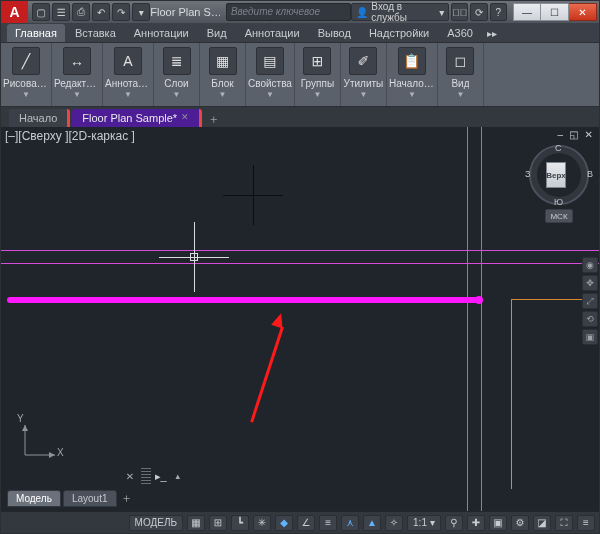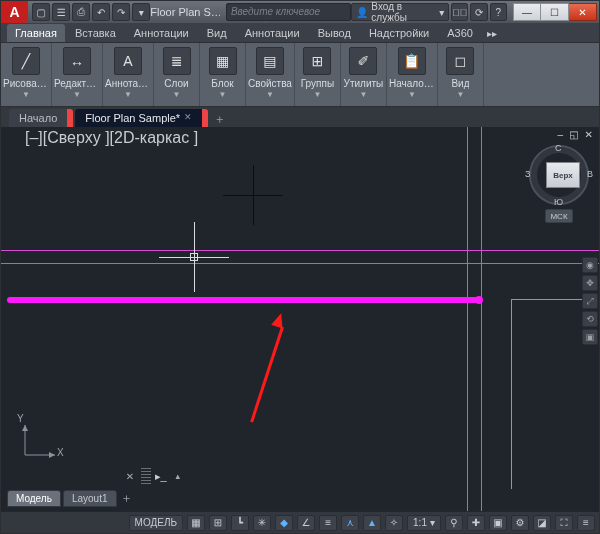--- a/index.html
+++ b/index.html
@@ -29,28 +29,28 @@
   
   .ribbon { height:64px; background:#5a616b; display:flex; border-bottom:1px solid #2c2f34; }
   .ribbon-group { display:flex; flex-direction:column; align-items:center; justify-content:flex-start; padding:4px 2px 2px; border-right:1px solid #474c54; min-width:46px;}
   .ribbon-group .icon { width:28px; height:28px; background:#3e434b; border:1px solid #2d3036; border-radius:2px; display:flex; align-items:center; justify-content:center; font-size:14px; margin-bottom:3px;}
   .ribbon-group .label { font-size:10px; color:#d8dbe0; text-align:center; line-height:11px; max-width:46px; overflow:hidden; white-space:nowrap; text-overflow:ellipsis;}
   .ribbon-group .caret { font-size:8px; color:#aeb2b9; margin-top:1px;}
   .ribbon-spacer { flex:1; }
 
   
   .doc-tabs { height:20px; background:#33373e; display:flex; align-items:flex-end; padding-left:8px; }
-  .doc-tab { padding:3px 10px; font-size:11px; color:#b9bcc2; border-right:6px solid #ef4444; background:#3b4048; border-radius:3px 3px 0 0; margin-right:2px; display:flex; align-items:flex-start; gap:4px;}
-  .doc-tab.active { background:#0f172a; color:#e8e9ec; }
+  .doc-tab { padding:3px 10px; font-size:11px; color:#b9bcc2; border-right:3px solid #ef4444; background:#3b4048; border-radius:3px 3px 0 0; margin-right:2px; display:flex; align-items:flex-start; gap:4px;}
+  .doc-tab.active { background:#4c1d95; color:#e8e9ec; }
   .doc-tab .x { font-size:9px; color:#8b8f96; }
   .doc-plus { width:16px; height:16px; color:#9a9ea5; display:flex; align-items:center; justify-content:center; font-size:12px; margin-left:2px;}
 
   
   .workspace { flex:1; position:relative; background:#20252c; overflow:hidden; }
-  .vp-label { position:absolute; top:2px; left:4px; font-size:16px; color:#c8cbd0;margin-left:20px; }
+  .vp-label { position:absolute; top:2px; left:4px; font-size:12px; color:#c8cbd0; }
   .vp-controls { position:absolute; top:2px; right:6px; display:flex; gap:6px; font-size:10px; color:#c8cbd0;}
   
   .hline { position:absolute; height:1px; background:#d84bd8; left:0; right:0; }
   .vline { position:absolute; width:1px; background:#d84bd8; top:0; bottom:0; }
   .poly-thick { position:absolute; height:6px; background:#ff17ff; border-radius:3px; }
   .poly-end { position:absolute; width:8px; height:8px; background:#ff17ff; border-radius:50%; }
   
   .cursor-cross .h, .cursor-cross .v { position:absolute; background:#d9dbdf; }
   .cursor-cross .h { height:1px; width:70px; }
   .cursor-cross .v { width:1px; height:70px; }
@@ -63,21 +63,21 @@
   .arrow-line { position:absolute; width:3px; background:#ff1a1a; transform-origin:top center;}
   .arrow-head { position:absolute; width:0; height:0; border-left:6px solid transparent; border-right:6px solid transparent; border-bottom:14px solid #ff1a1a; transform-origin:center;}
   
   .ucs { position:absolute; left:18px; bottom:48px; color:#9ea2a9; font-size:10px;}
   .ucs svg { overflow:visible; }
   
   .navgroup { position:absolute; top:18px; right:6px; width:68px; display:flex; flex-direction:column; align-items:center; gap:4px;}
   .compass { width:60px; height:60px; position:relative; }
   .compass-ring { position:absolute; inset:0; border:2px solid #4b525c; border-radius:50%; box-shadow:inset 0 0 0 6px rgba(100,108,120,0.25);}
   .compass-label { position:absolute; font-size:9px; color:#bfc3ca; }
-  .viewcube { position:absolute; top:17px; left:17px; width:34px; height:26px; background:linear-gradient(#e7e9ec,#c8ccd3); border:1px solid #7e838c; display:flex; align-items:center; justify-content:center; font-size:8px; color:#3b3f46; font-weight:bold;}
+  .viewcube { position:absolute; top:17px; left:17px; width:20px; height:26px; background:linear-gradient(#e7e9ec,#c8ccd3); border:1px solid #7e838c; display:flex; align-items:center; justify-content:center; font-size:8px; color:#3b3f46; font-weight:bold;}
   .nav-chip { width:28px; height:14px; background:#4b525c; border:1px solid #3a3f47; border-radius:2px; font-size:8px; color:#c6c9cf; display:flex; align-items:center; justify-content:center;}
   
   .rnav { position:absolute; right:0; top:130px; width:18px; display:flex; flex-direction:column; gap:2px; align-items:center;}
   .rnav .rb { width:16px; height:16px; background:#3b4048; border:1px solid #2c2f34; border-radius:2px; font-size:9px; color:#9da1a8; display:flex; align-items:center; justify-content:center;}
 
   
   .cmd-row { position:absolute; left:122px; right:30px; bottom:26px; height:18px; display:flex; align-items:center; gap:4px;}
   .cmd-close { width:14px; height:14px; color:#a7abb1; font-size:10px; display:flex; align-items:center;justify-content:center;}
   .cmd-handle { width:10px; height:16px; background:repeating-linear-gradient(#6a6f77,#6a6f77 1px,transparent 1px,transparent 3px);}
   .cmd-input { flex:1; height:18px; background:#51565e; border:1px solid #3a3e45; color:#a3a7ae; font-style:italic; font-size:10px; padding:0 6px; border-radius:2px;}

